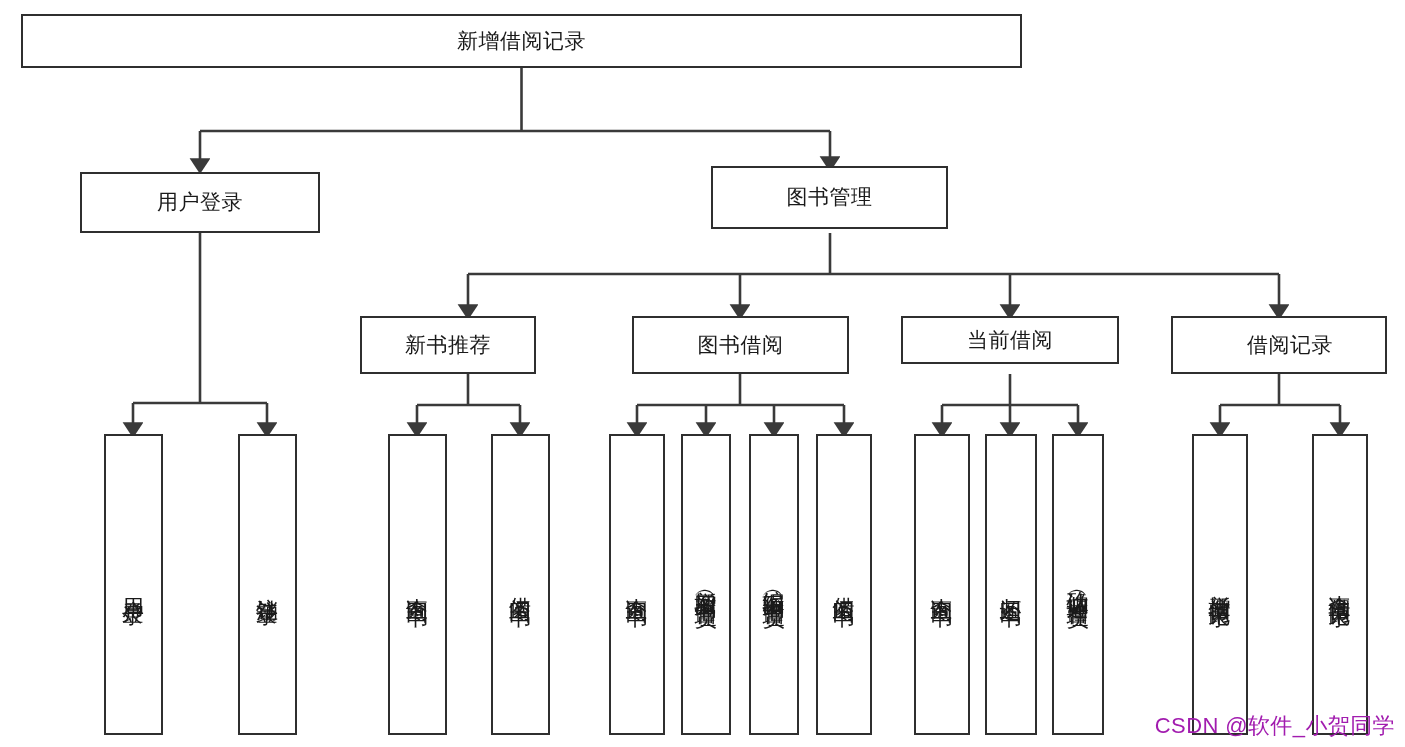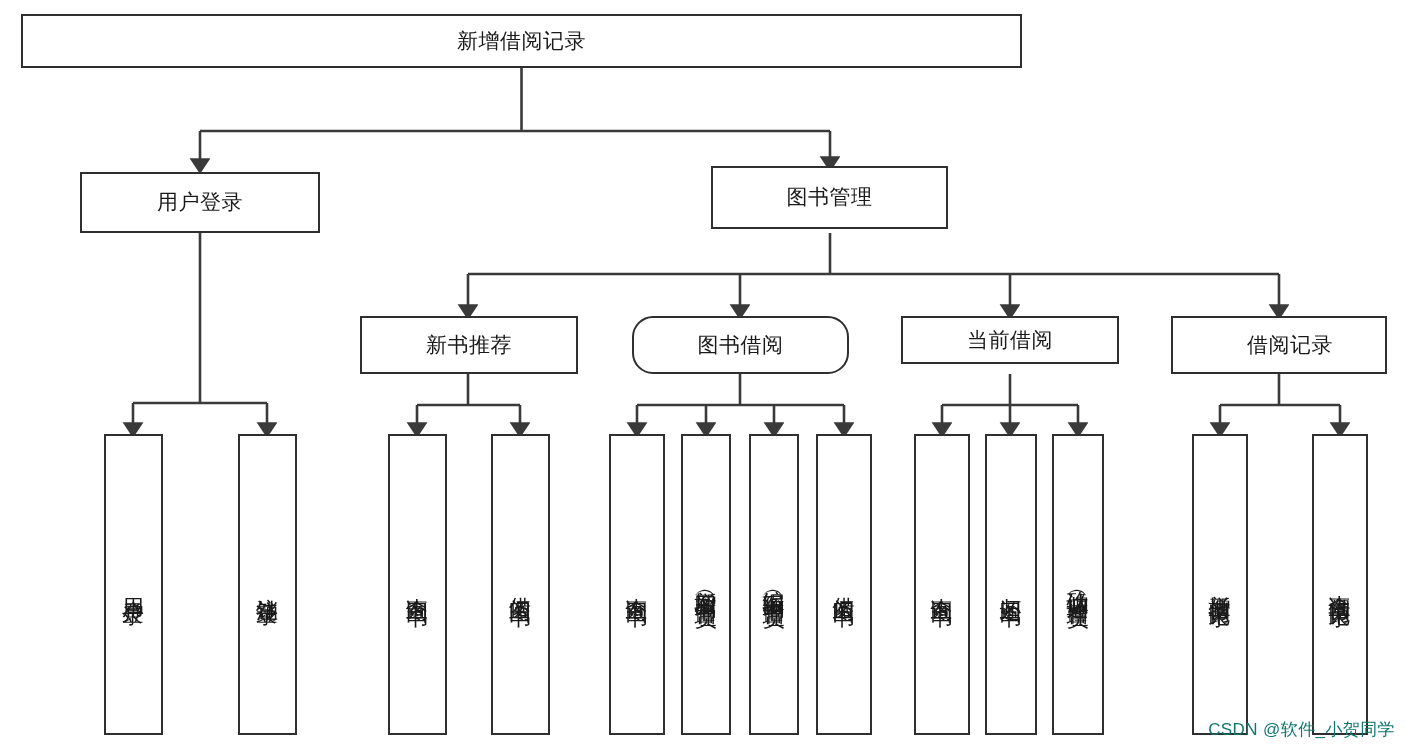--- a/index.html
+++ b/index.html
@@ -55,22 +55,22 @@
     text-orientation: upright;
     font-size: 22px;
     line-height: 1.32;
     letter-spacing: 2.5px;
     white-space: nowrap;
   }
   .watermark {
     position: absolute;
     right: 10px;
     bottom: 6px;
-    font-size: 17px;
-    color: #0f766e;
+    font-size: 22px;
+    color: #a21caf;
     letter-spacing: 0.4px;
     z-index: 5;
     white-space: nowrap;
   }
 </style>
 </head>
 <body>
 
 <div id="canvas">
 
@@ -130,24 +130,24 @@
     <span class="label">新增借阅记录</span>
   </div>
 
   <div class="node node-l2" style="left:80px; top:172px; width:240px; height:61px;">
     <span class="label">用户登录</span>
   </div>
   <div class="node node-l2" style="left:711px; top:166px; width:237px; height:63px;">
     <span class="label">图书管理</span>
   </div>
 
-  <div class="node node-l3" style="left:360px; top:316px; width:218px; height:58px;">
+  <div class="node node-l3" style="left:360px; top:316px; width:176px; height:58px;">
     <span class="label">新书推荐</span>
   </div>
-  <div class="node node-l3" style="left:632px; top:316px; width:217px; height:58px;border-radius:21px;">
+  <div class="node node-l3" style="left:632px; top:316px; width:217px; height:58px;">
     <span class="label">图书借阅</span>
   </div>
   <div class="node node-l3" style="left:901px; top:316px; width:218px; height:48px;">
     <span class="label">当前借阅</span>
   </div>
   <div class="node node-l3" style="left:1171px; top:316px; width:216px; height:58px;padding-left:22px;">
     <span class="label">借阅记录</span>
   </div>
 
   <div class="node node-leaf" style="left:104px; top:434px; width:59px; height:301px;">

